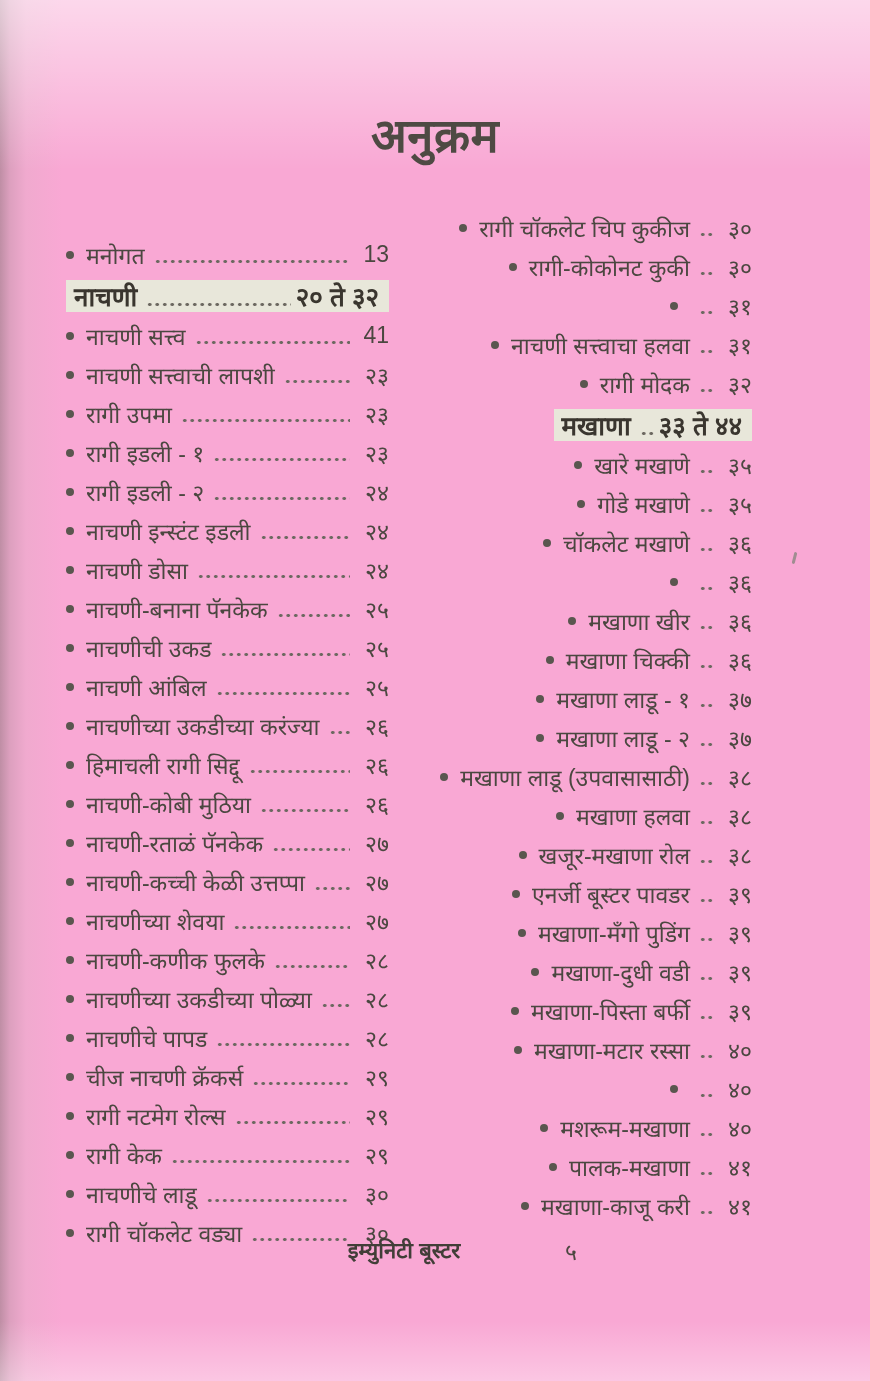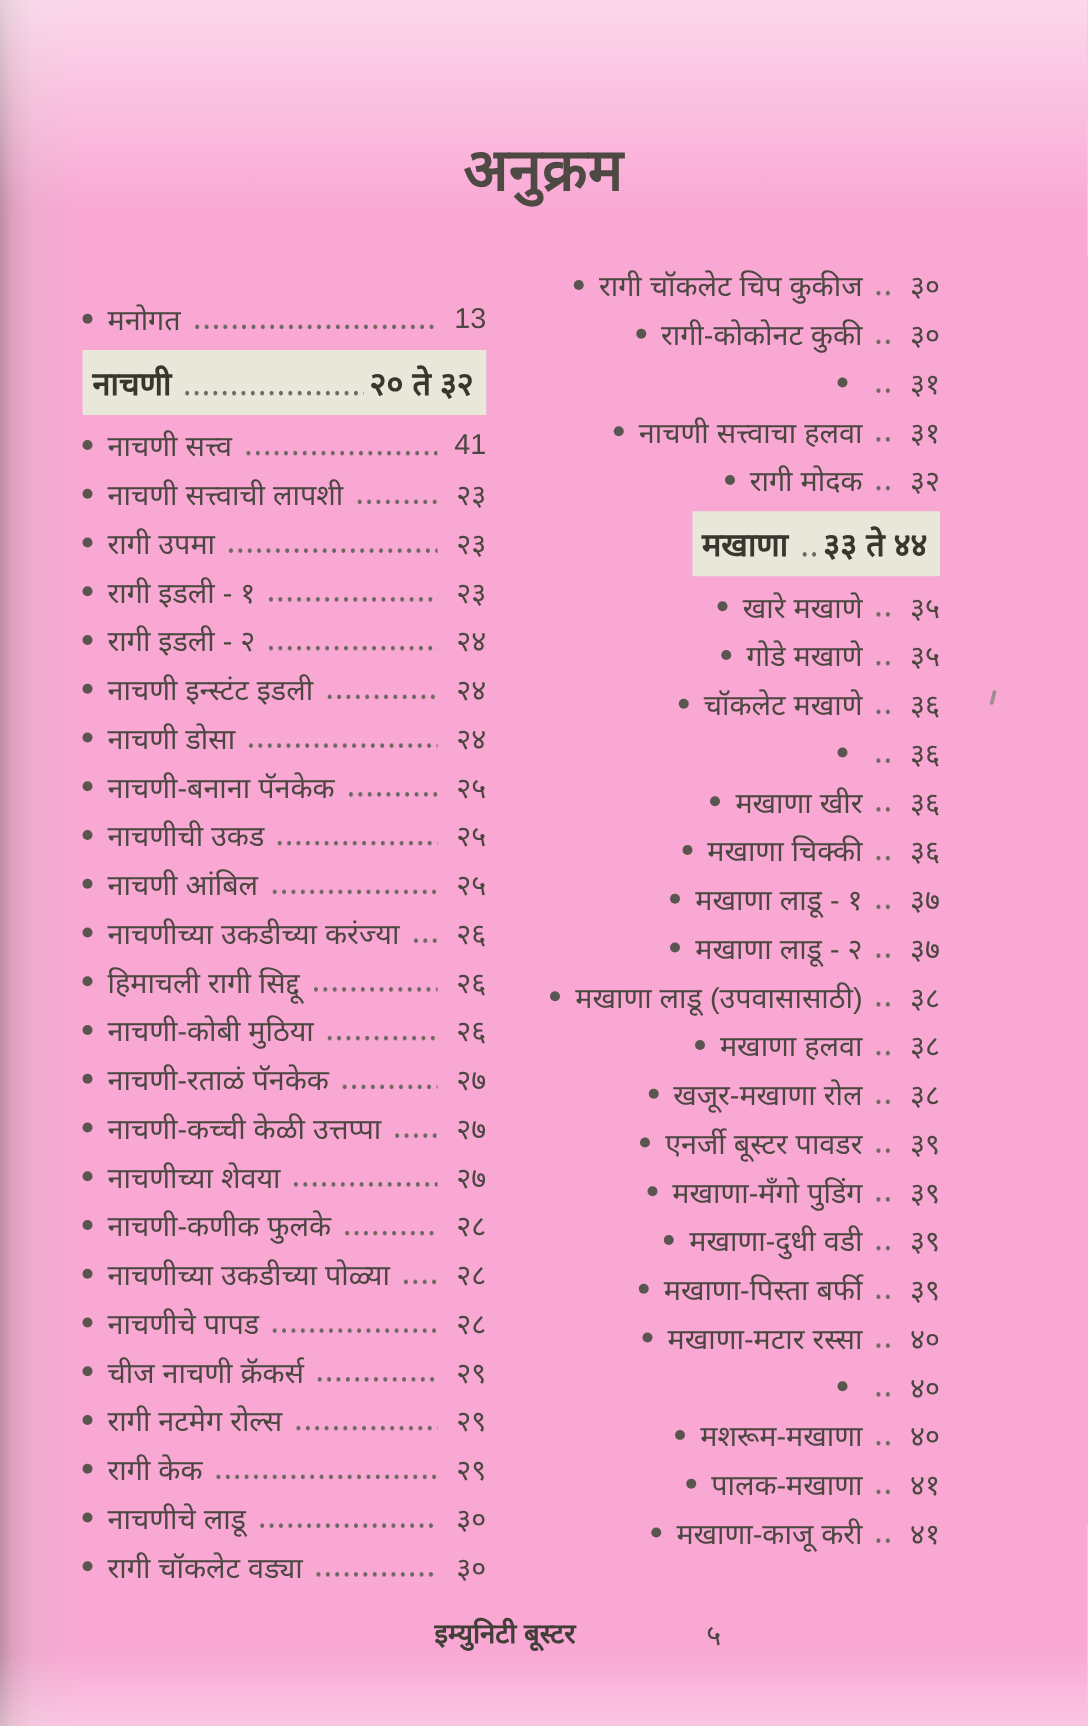--- a/index.html
+++ b/index.html
@@ -72,34 +72,34 @@
     background-repeat:repeat-x;
     background-position:left center;
   }
   .toc-row .pagenum {
     flex:none;
     min-width:34px; text-align:right;
     color:#4b4740;
   }
 
   .toc-row.section {
-    height:52px;
+    height:32px;
     margin:6px 0 4px 0;
     padding:0 10px 0 8px;
     background:#e8e7da;
     font-weight:bold;
     font-size:26px;
     color:#3a362f;
   }
   .toc-row.section .label { color:#3a362f; }
   .toc-row.section .leader { transform:translateY(8px); }
   .toc-row.section .pagenum { color:#3a362f; }
 
   .footer {
-    position:absolute; top:1290px; left:0; width:692px; height:34px;
+    position:absolute; top:1234px; left:0; width:692px; height:34px;
   }
   .footer-title {
     position:absolute; left:0; top:0; width:808px;
     text-align:center;
     font-size:22px; font-weight:bold; color:#423e38;
   }
   .footer-page {
     position:absolute; right:115px; top:1px;
     font-size:23px; color:#4b4740;
   }

